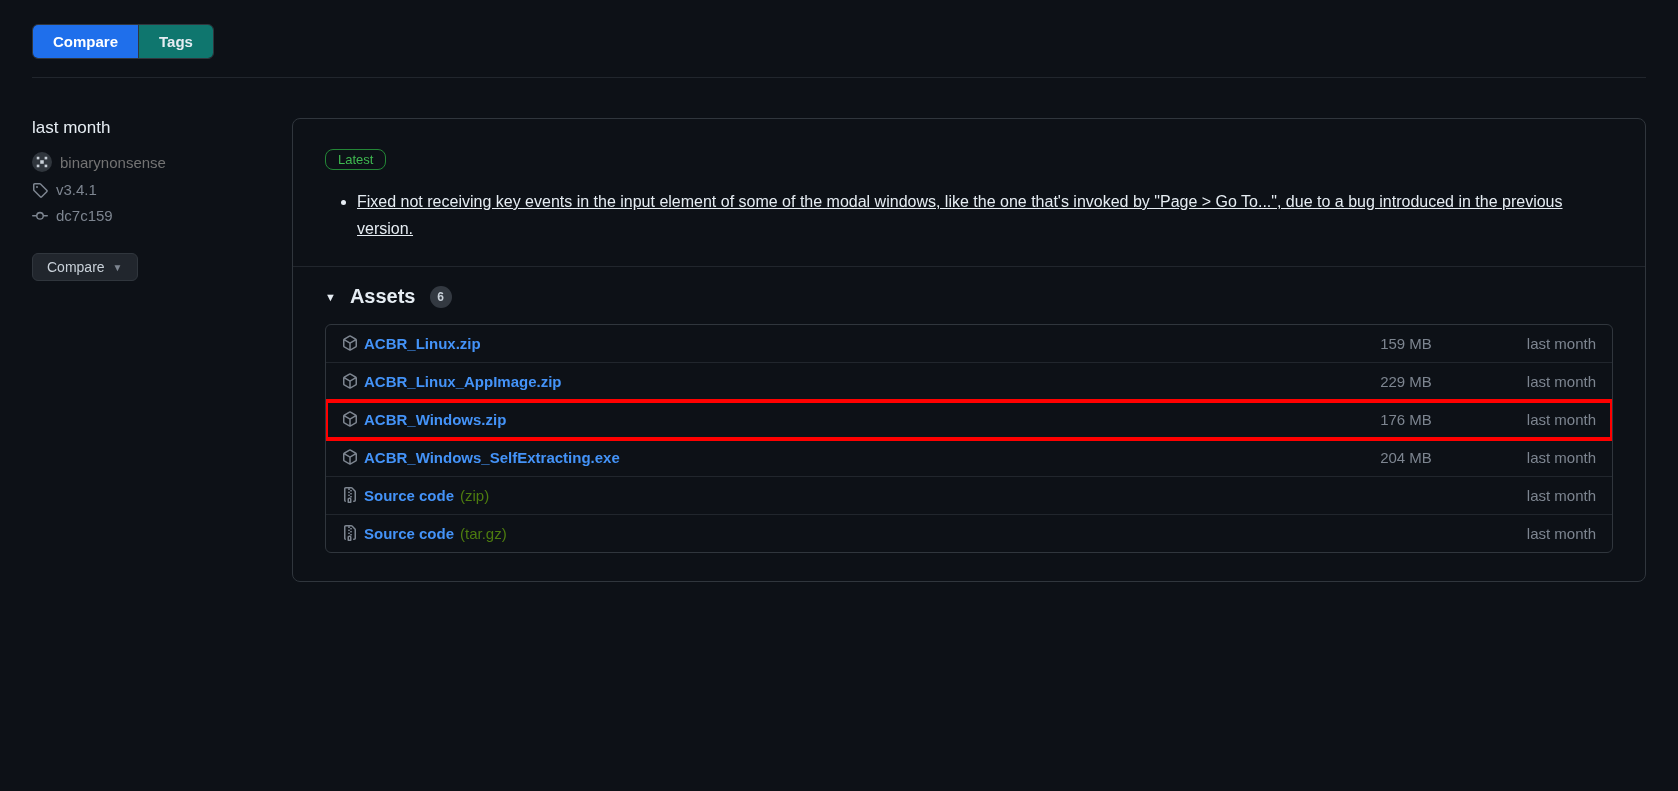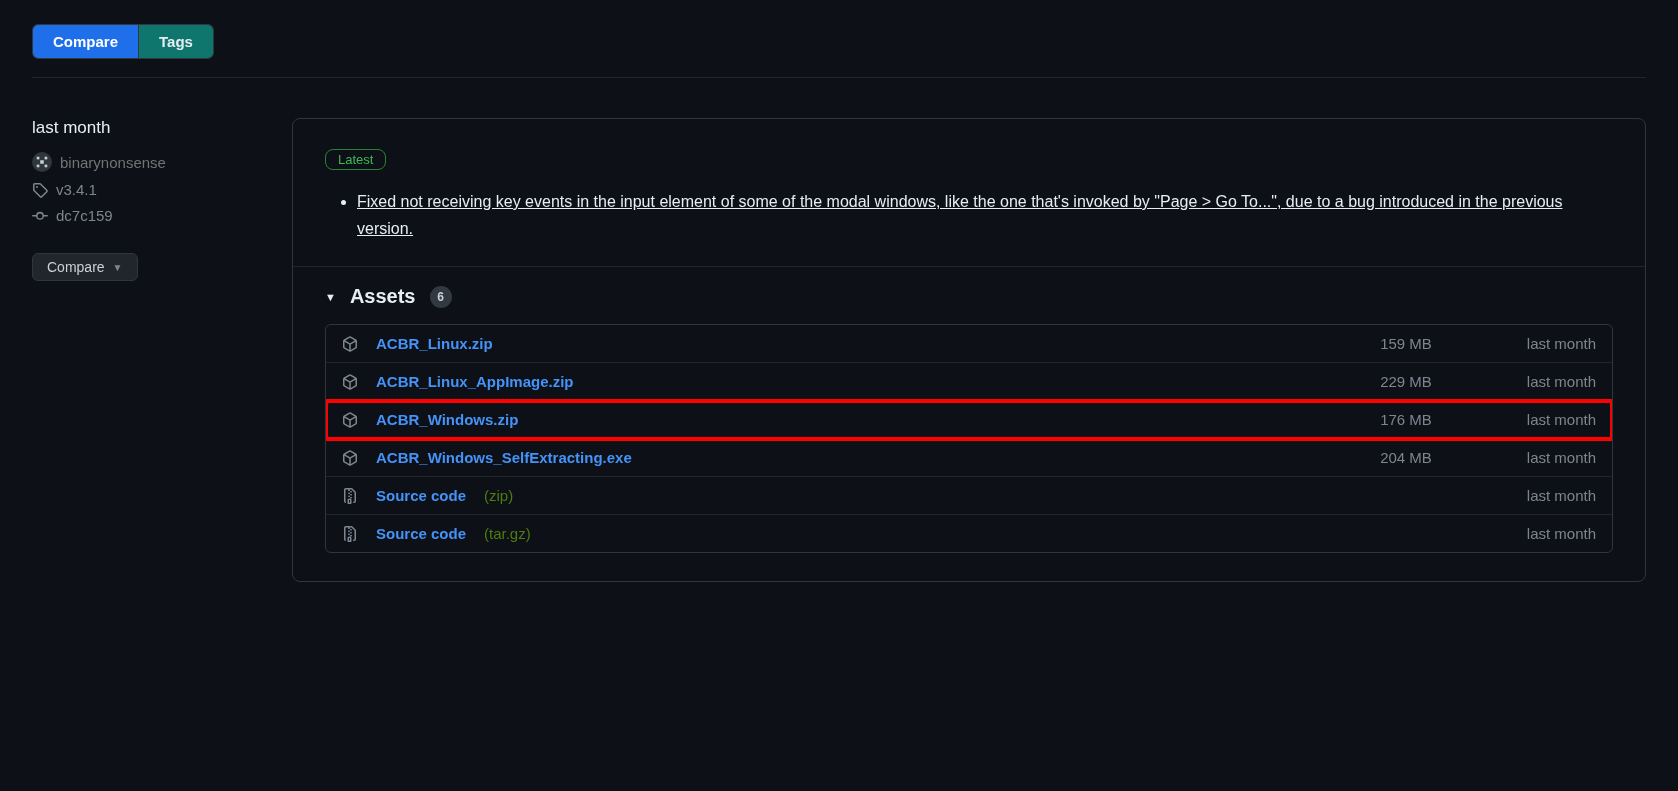--- a/index.html
+++ b/index.html
@@ -109,21 +109,21 @@
     border-bottom: 1px solid #21262d;
     font-size: 15px;
   }
   .asset-row:last-child { border-bottom: none; }
   .asset-row.highlighted {
     outline: 4px solid #ff0000;
     outline-offset: -2px;
     position: relative;
     z-index: 1;
   }
-  .asset-name { display: flex; align-items: flex-end; gap: 18px; flex: 1; }
+  .asset-name { display: flex; align-items: flex-start; gap: 6px; flex: 1; }
   .asset-name a { color: #4493f8; font-weight: 600; text-decoration: none; }
   .asset-name .suffix { color: #4d7c0f; font-weight: 400; }
   .asset-size { color: #7d8590; width: 140px; text-align: center; }
   .asset-date { color: #7d8590; width: 120px; text-align: right; }
   svg { fill: currentColor; }
 </style>
 </head>
 <body>
 
 <div class="page">

